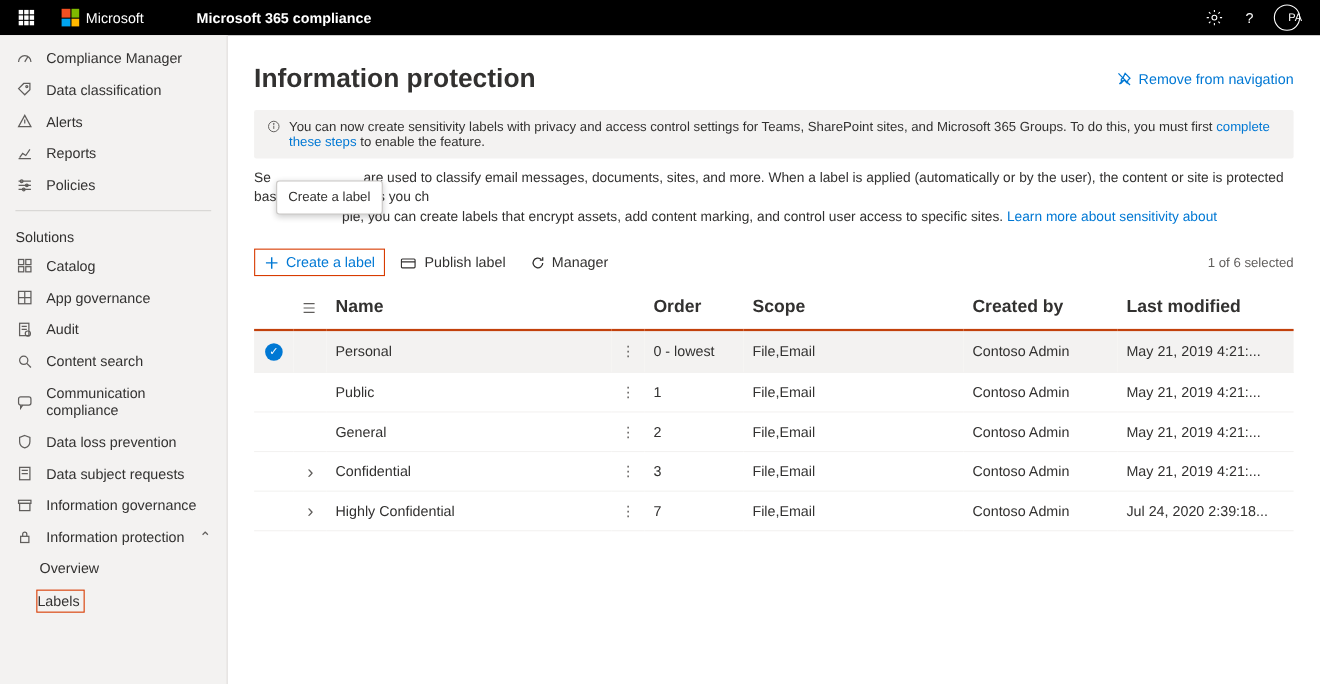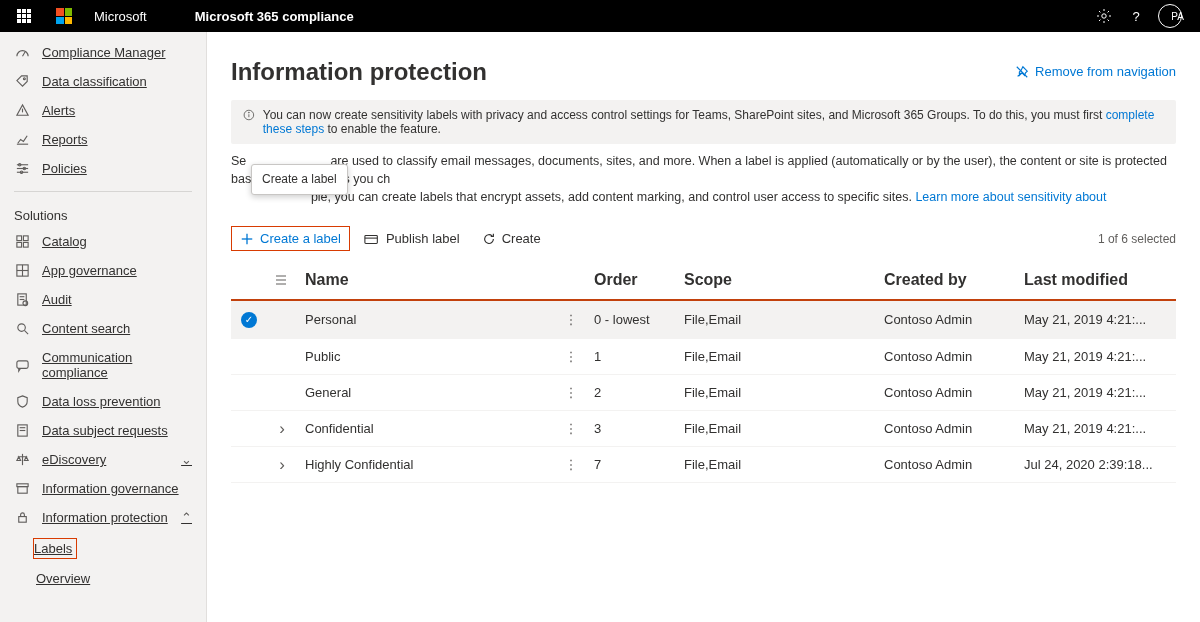--- a/index.html
+++ b/index.html
@@ -20,33 +20,33 @@
     display: flex;
     align-items: center;
     padding: 0 8px;
   }
   .waffle {
     width: 32px; height: 32px; display: flex; align-items: center; justify-content:center;
     cursor:pointer;
   }
   .waffle div { width:14px; height:14px; display:grid; grid-template-columns:repeat(3,1fr); grid-template-rows:repeat(3,1fr); gap:1px; }
   .waffle span { background:#fff; width:100%; height:100%; }
-  .ms-logo { display:flex; align-items:center; gap:22px; margin-left:16px; }
+  .ms-logo { display:flex; align-items:center; gap:6px; margin-left:16px; }
   .ms-sq { width:16px; height:16px; display:grid; grid-template-columns:1fr 1fr; grid-template-rows:1fr 1fr; gap:1px; }
   .ms-sq span:nth-child(1){background:#f25022;} .ms-sq span:nth-child(2){background:#7fba00;}
   .ms-sq span:nth-child(3){background:#00a4ef;} .ms-sq span:nth-child(4){background:#ffb900;}
   .ms-name { font-size:13px; }
   .app-title { margin-left:48px; font-size:13px; font-weight:600; }
   .top-spacer { flex:1; }
   .top-icon { width:32px; height:32px; display:flex; align-items:center; justify-content:center; cursor:pointer; color:#fff; }
   .avatar { border:1px solid #fff; border-radius:50%; width:24px; height:24px; display:flex; align-items:center; justify-content:center; font-size:10px; margin:0 10px 0 6px; cursor:pointer;padding-left:15px;}
   
   .shell { display:flex; height:calc(622px - 32px); }
   .sidebar { width:207px; background:#f3f2f1; border-right:1px solid #e1dfdd; padding-top:6px; overflow-y:auto;}
-  .nav-item { display:flex; align-items:center; gap:12px; padding:7px 14px; cursor:pointer; color:#323130;text-decoration:underline; }
+  .nav-item { display:flex; align-items:center; gap:12px; padding:7px 14px; cursor:pointer; color:#323130; }
   .nav-icon { width:16px; display:flex; justify-content:center; color:#605e5c; }
   .nav-label { flex:1; font-size:13px; }
   .nav-chevron { color:#605e5c; }
   .nav-sub { padding-left:36px; font-size:13px; color:#605e5c; }
   .nav-sub .nav-item { padding:6px 14px 6px 0; }
   .nav-sub .nav-item span { padding-left:0; }
   .nav-divider { height:1px; background:#d6d5d3; margin:8px 14px; }
   .nav-section { padding:8px 14px 4px; font-size:13px; color:#323130; }
   .selected-sub { border-left:3px solid #0078d4; margin-left:-3px; color:#323130 !important; position:relative; }
   .red-box { border:1px solid #d83b01; padding:2px 4px; display:inline-block; }
@@ -234,52 +234,42 @@
             <rect x="3" y="2" width="10" height="12"></rect>
             <line x1="5" y1="5" x2="11" y2="5"></line>
             <line x1="5" y1="8" x2="11" y2="8"></line>
           </svg>
         </span>
     <span class="nav-label">Data subject requests</span>
       </div>
       <div class="nav-item">
         <span class="nav-icon">
           <svg width="15" height="15" viewBox="0 0 16 16" fill="none" stroke="#605e5c" stroke-width="1.2">
-            <line x1="8" y1="2" x2="8" y2="14"></line>
-            <path d="M4 5l-2 4h4zM12 5l-2 4h4zM3 5h10"></path>
-          </svg>
-        </span>
-    <span class="nav-label">eDiscovery</span>
-        <span class="nav-chevron">⌄</span>
-      </div>
-      <div class="nav-item">
-        <span class="nav-icon">
-          <svg width="15" height="15" viewBox="0 0 16 16" fill="none" stroke="#605e5c" stroke-width="1.2">
             <rect x="2" y="3" width="12" height="3"></rect>
             <rect x="3" y="6" width="10" height="7"></rect>
           </svg>
         </span>
     <span class="nav-label">Information governance</span>
       </div>
       <div class="nav-item">
         <span class="nav-icon">
           <svg width="15" height="15" viewBox="0 0 16 16" fill="none" stroke="#605e5c" stroke-width="1.2">
             <rect x="4" y="7" width="8" height="6"></rect>
             <path d="M6 7V5a2 2 0 0 1 4 0v2"></path>
           </svg>
         </span>
     <span class="nav-label">Information protection</span>
         <span class="nav-chevron">⌃</span>
       </div>
       <div class="nav-sub">
         <div class="nav-item">
-          <span class="selected-sub red-box">Labels</span>
+          <span>Overview</span>
         </div>
         <div class="nav-item">
-          <span>Overview</span>
+          <span class="selected-sub red-box">Labels</span>
         </div>
         <div class="nav-item"></div>
       </div>
     </div>
 
   <div class="main">
     <div class="page-head">
       <h1>Information protection</h1>
       <div class="remove-nav">
         <svg width="14" height="14" viewBox="0 0 16 16" fill="none" stroke="#0078d4" stroke-width="1.3">
@@ -322,21 +312,21 @@
             <rect x="1" y="3" width="14" height="9" rx="1"></rect>
             <line x1="1" y1="6" x2="15" y2="6"></line>
           </svg>
         <span>Publish label</span>
       </div>
       <div class="tb-btn">
         <svg width="14" height="14" viewBox="0 0 16 16" fill="none" stroke="#323130" stroke-width="1.3">
             <path d="M13 8a5 5 0 1 1-1.5-3.5"></path>
             <path d="M13 2v3h-3"></path>
           </svg>
-        <span>Create</span>
+        <span>Manager</span>
       </div>
       <div class="tb-right">1 of 6 selected</div>
     </div>
 
     <table>
       <colgroup>
         <col style="width:36px">
           <col style="width:30px">
           <col>
           <col style="width:30px">

